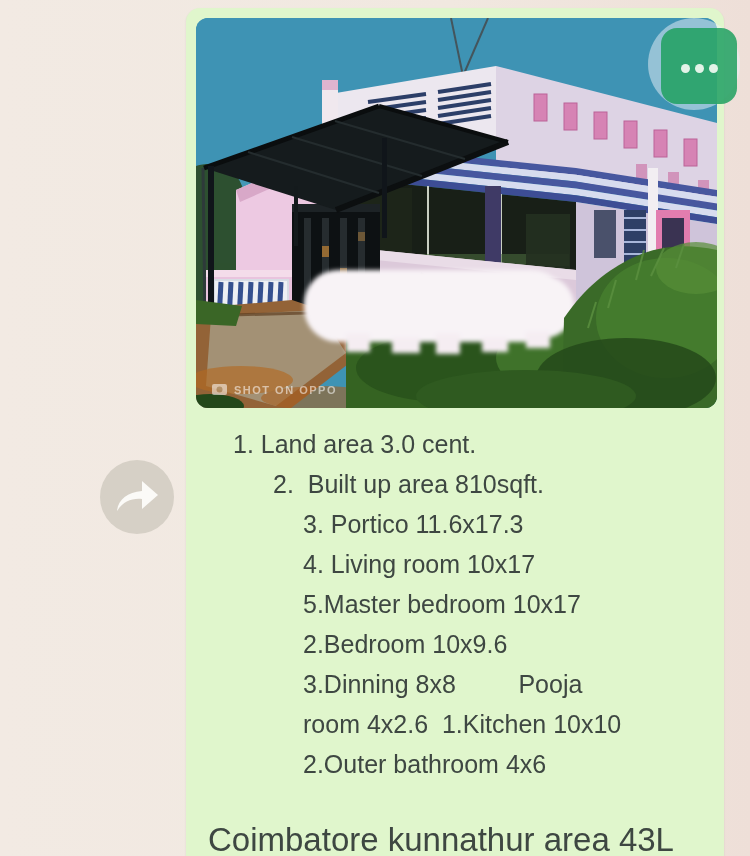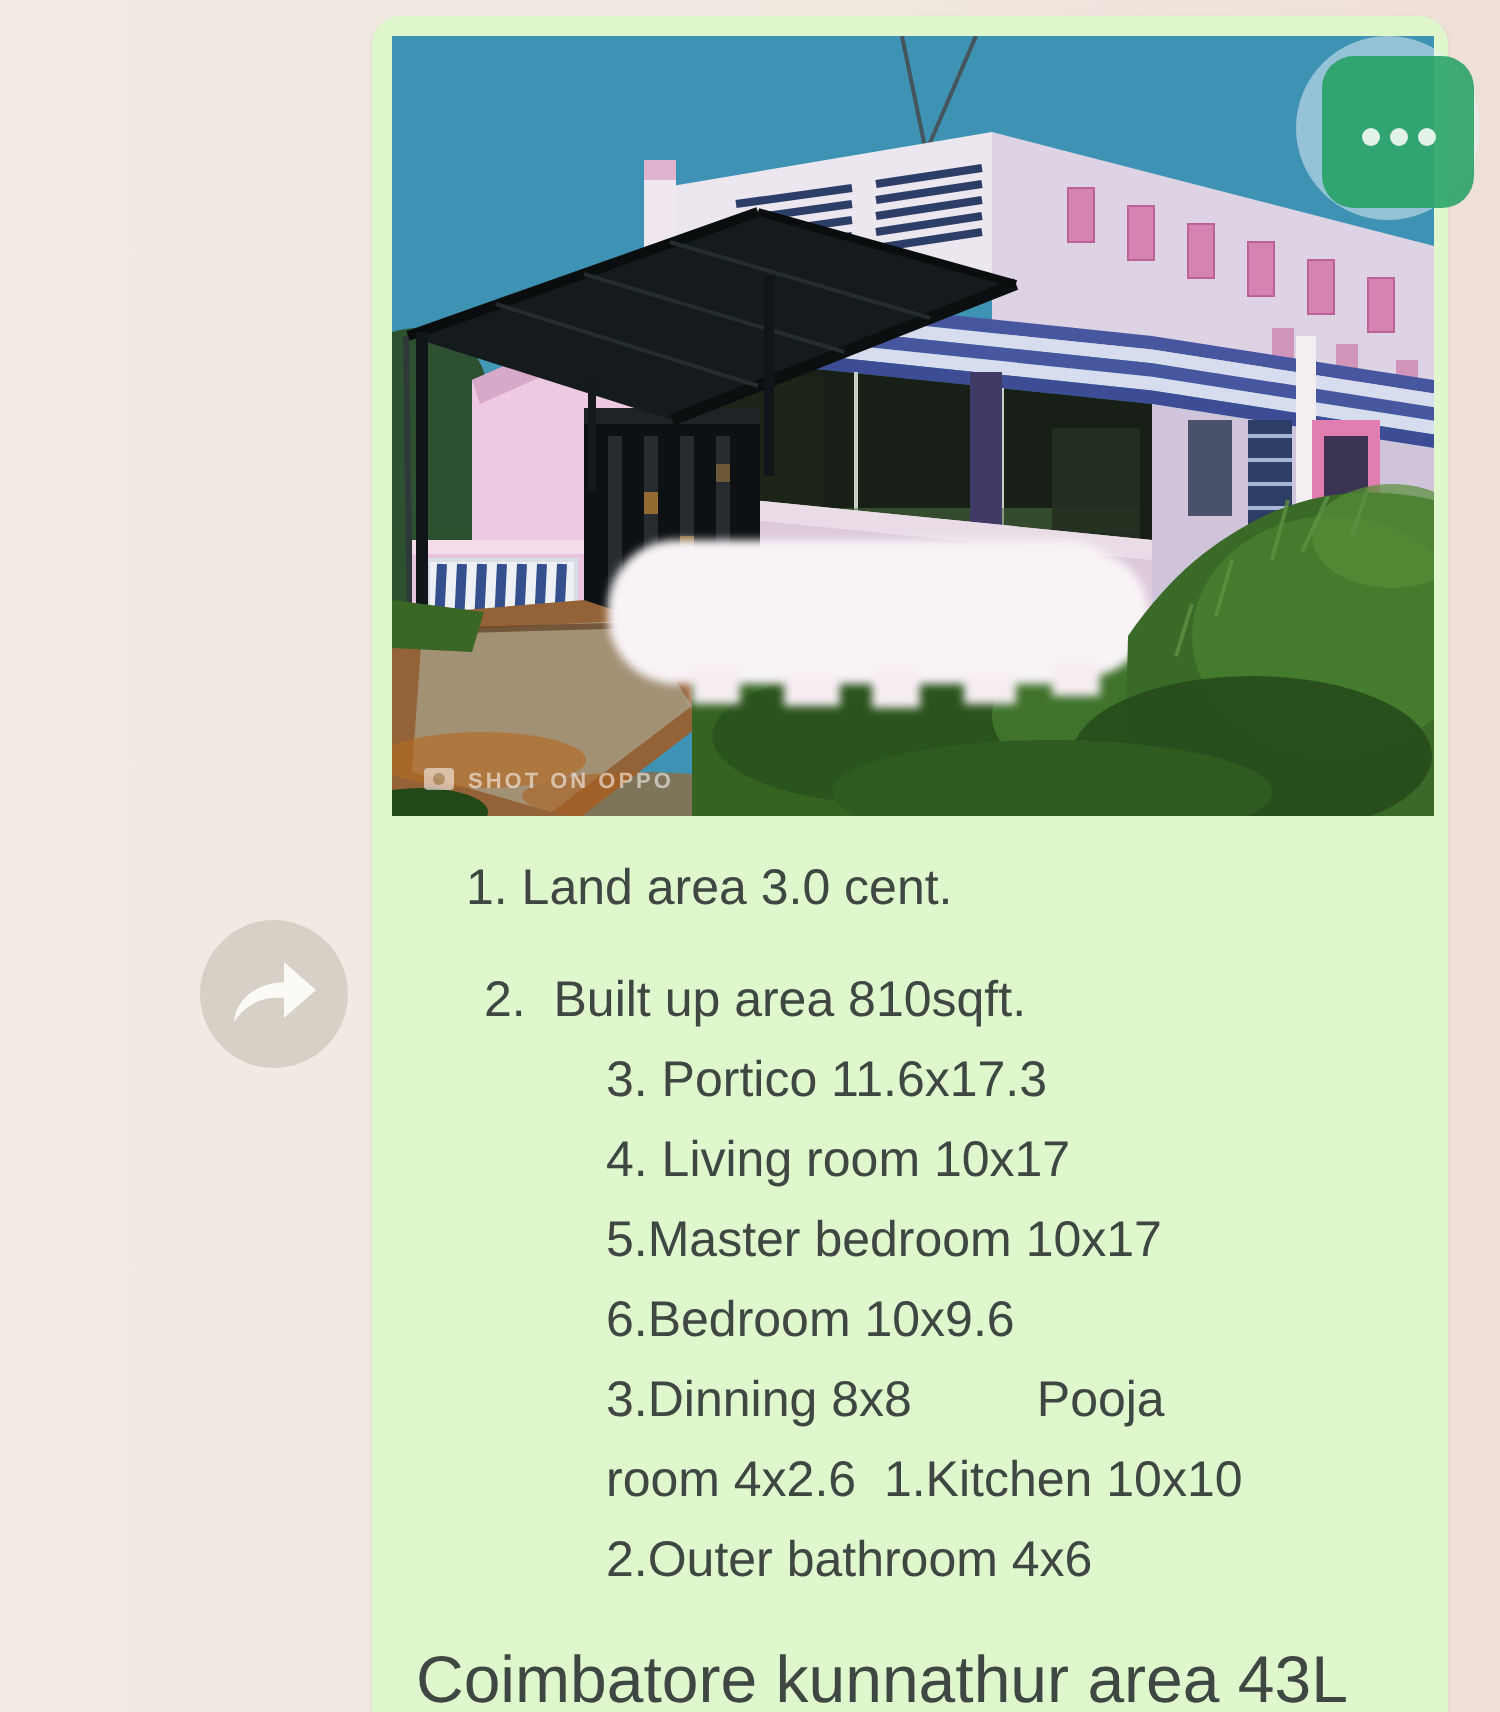--- a/index.html
+++ b/index.html
@@ -9,30 +9,30 @@
     font-family:"Liberation Sans", sans-serif;
     background:linear-gradient(90deg,#f2eae3 0%,#f1e8e0 60%,#eedfd8 100%);
   }
   .bubble {
     position:absolute; left:186px; top:8px; width:538px; height:848px;
     background:#e0f6cc; border-radius:14px 14px 0 0;
     box-shadow:0 1px 2px rgba(0,0,0,0.10);
   }
   .photo {
     position:absolute; left:10px; top:10px; width:521px; height:390px;
-    border-radius:0; overflow:hidden; background:#3e93b4;
+    border-radius:12px; overflow:hidden; background:#3e93b4;
   }
   .photo svg { display:block; }
   .msg-text {
     position:absolute; left:0; top:416px; width:538px;
     color:#3e4742; font-size:25px; line-height:40px; letter-spacing:0;
   }
   .line { white-space:pre; }
   .ind-a { padding-left:47px; }
-  .ind-b { padding-left:56px;margin-top:16px; }
+  .ind-b { padding-left:87px; }
   .ind-c { padding-left:117px; }
   .footer-line {
     position:absolute; left:22px; top:812px;
     color:#3e4742; font-size:33px; line-height:40px; white-space:pre;
   }
   .fwd-circle {
     position:absolute; left:100px; top:460px; width:74px; height:74px;
     border-radius:50%; background:#d6d0c6;
     display:flex; align-items:center; justify-content:center;
   }
@@ -262,21 +262,21 @@
       </defs>
     </svg>
   </div>
 
   <div class="msg-text">
     <div class="line ind-a">1. Land area 3.0 cent.</div>
     <div class="line ind-b">2.  Built up area 810sqft.</div>
     <div class="line ind-c">3. Portico 11.6x17.3</div>
     <div class="line ind-c">4. Living room 10x17</div>
     <div class="line ind-c">5.Master bedroom 10x17</div>
-    <div class="line ind-c">6.Bedroom 10x9.6</div>
+    <div class="line ind-c">2.Bedroom 10x9.6</div>
     <div class="line ind-c">3.Dinning 8x8         Pooja</div>
     <div class="line ind-c">room 4x2.6  1.Kitchen 10x10</div>
     <div class="line ind-c">2.Outer bathroom 4x6</div>
   </div>
 
   <div class="footer-line">Coimbatore kunnathur area 43L</div>
 </div>
 
 <div class="fwd-circle">
   <svg width="44" height="40" viewBox="0 0 44 40">

